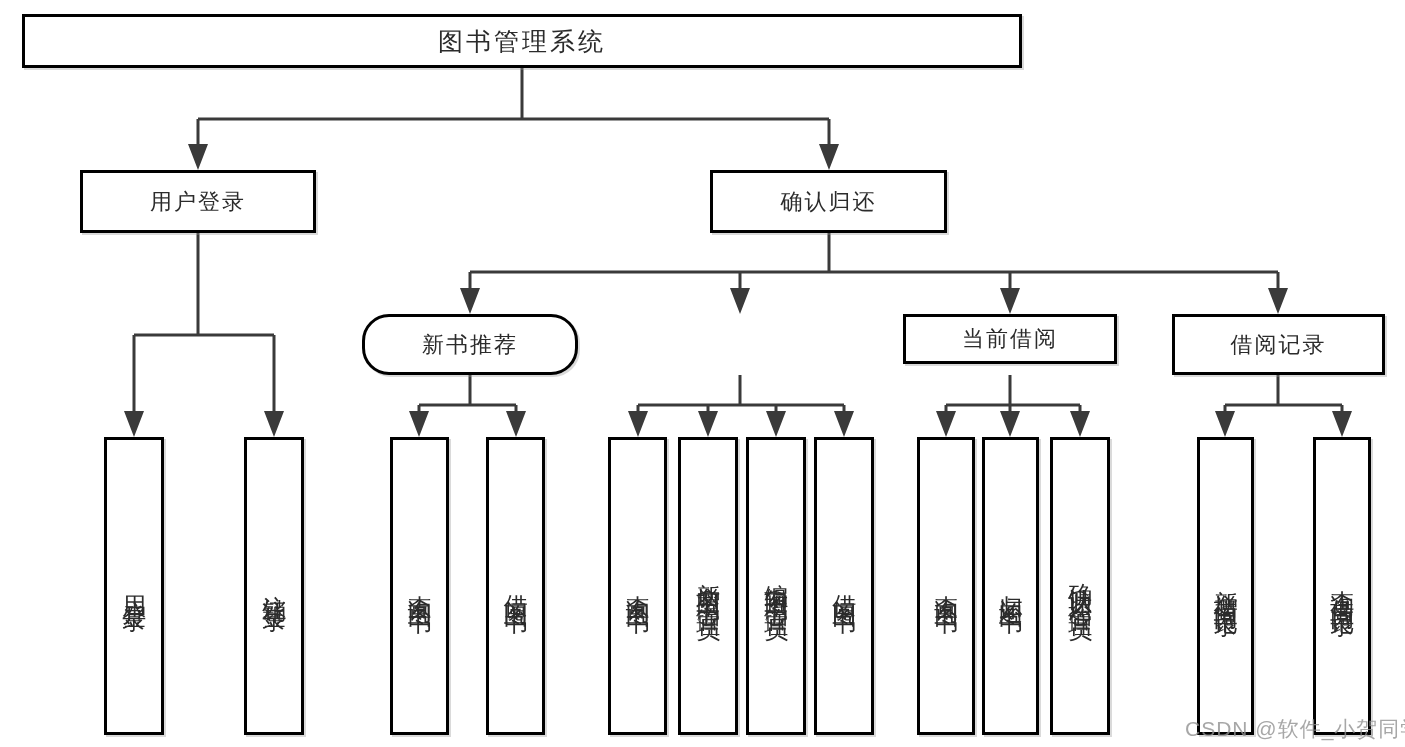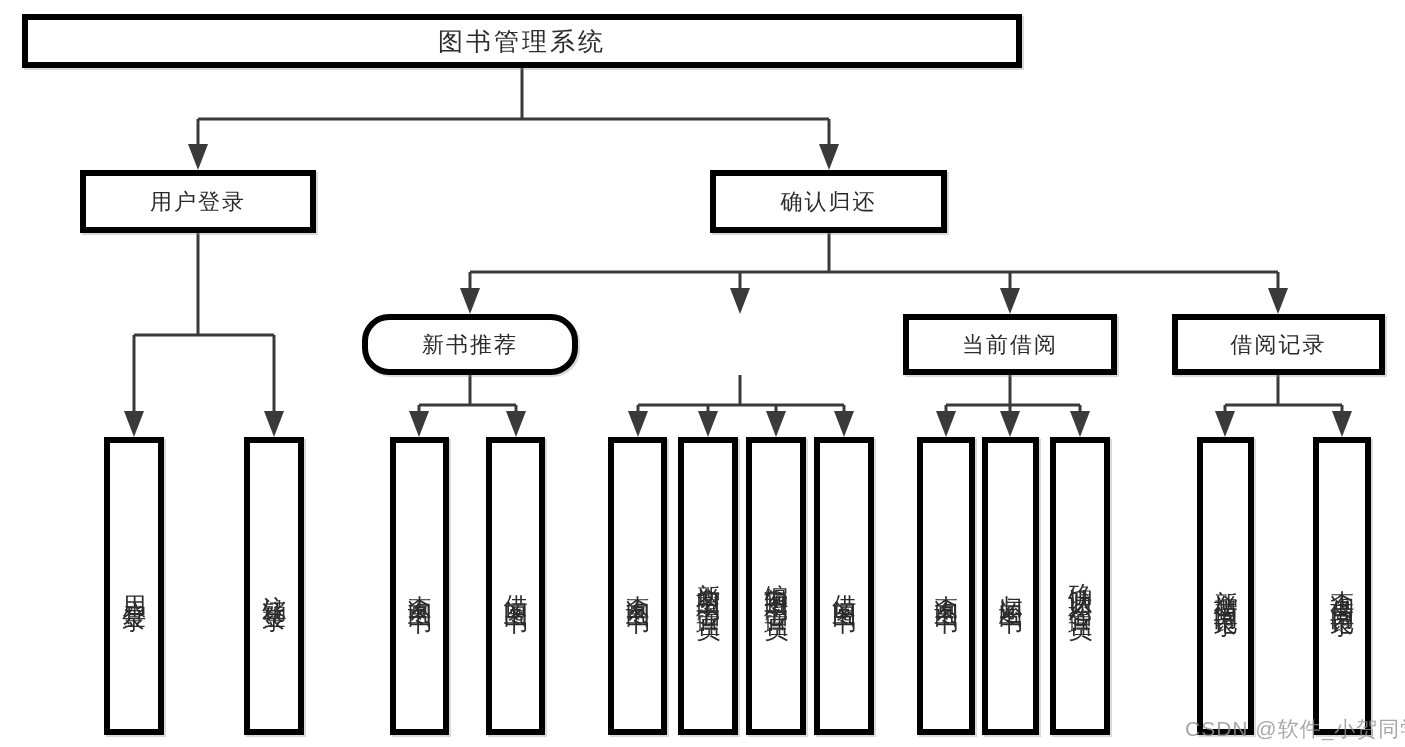--- a/index.html
+++ b/index.html
@@ -12,21 +12,21 @@
     overflow: hidden;
   }
   .connector-layer {
     position: absolute;
     left: 0; top: 0;
   }
   .box {
     position: absolute;
     box-sizing: border-box;
     background: #ffffff;
-    border: 6px solid #000000;
+    border: 3px solid #000000;
     display: flex;
     align-items: center;
     justify-content: center;
     color: #2b2b2b;
     box-shadow: 2px 2px 0 rgba(150,150,150,0.35);
   }
   .hlabel {
     font-size: 22px;
     letter-spacing: 2px;
     white-space: nowrap;
@@ -98,21 +98,21 @@
   <div class="box" style="left:80px; top:170px; width:236px; height:63px;">
     <span class="hlabel">用户登录</span>
   </div>
   <div class="box" style="left:710px; top:170px; width:237px; height:63px;">
     <span class="hlabel">确认归还</span>
   </div>
 
   <div class="box" style="left:362px; top:314px; width:216px; height:61px;border-radius:27px;">
     <span class="hlabel">新书推荐</span>
   </div>
-  <div class="box" style="left:903px; top:314px; width:214px; height:61px;">
+  <div class="box" style="left:903px; top:314px; width:214px; height:50px;">
     <span class="hlabel">当前借阅</span>
   </div>
   <div class="box" style="left:1172px; top:314px; width:213px; height:61px;font-family:Liberation Mono, monospace;">
     <span class="hlabel">借阅记录</span>
   </div>
 
   <div class="box" style="left:104px; top:437px; width:60px; height:298px;">
     <span class="vlabel">用户登录</span>
   </div>
   <div class="box" style="left:244px; top:437px; width:60px; height:298px;">

